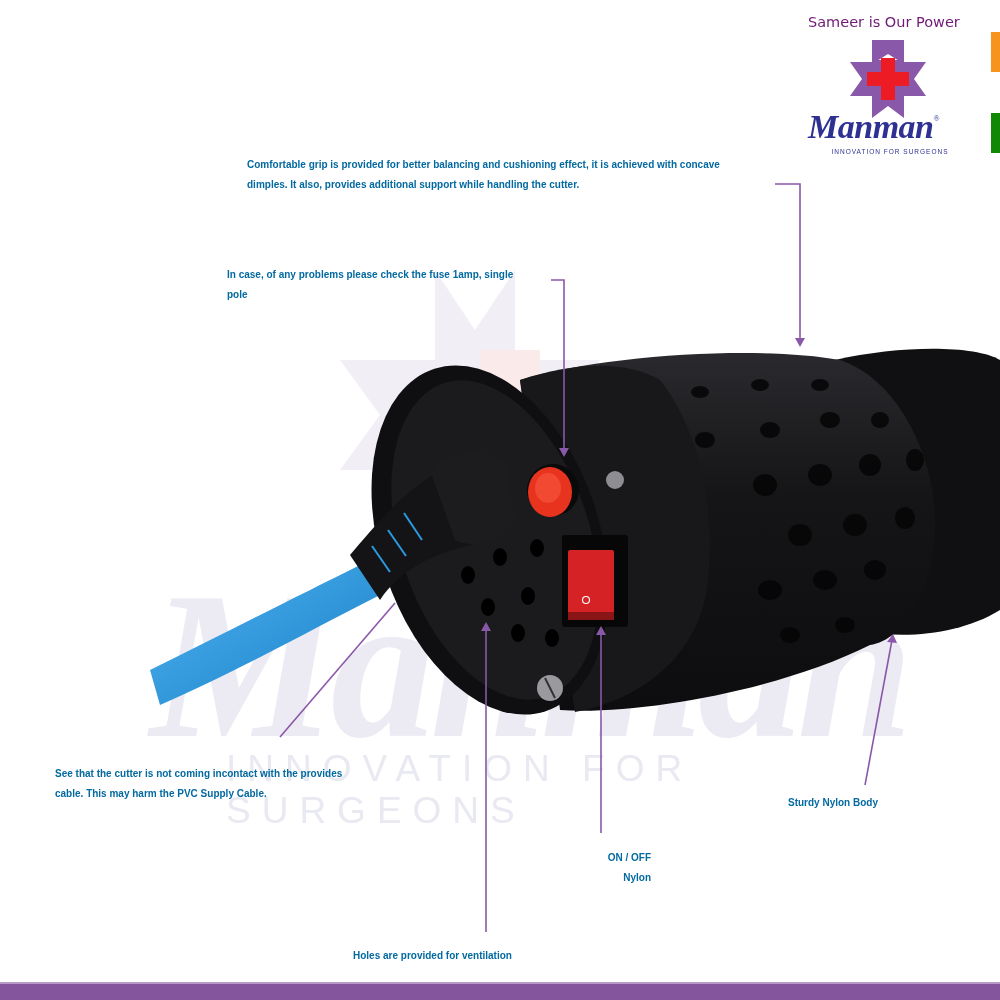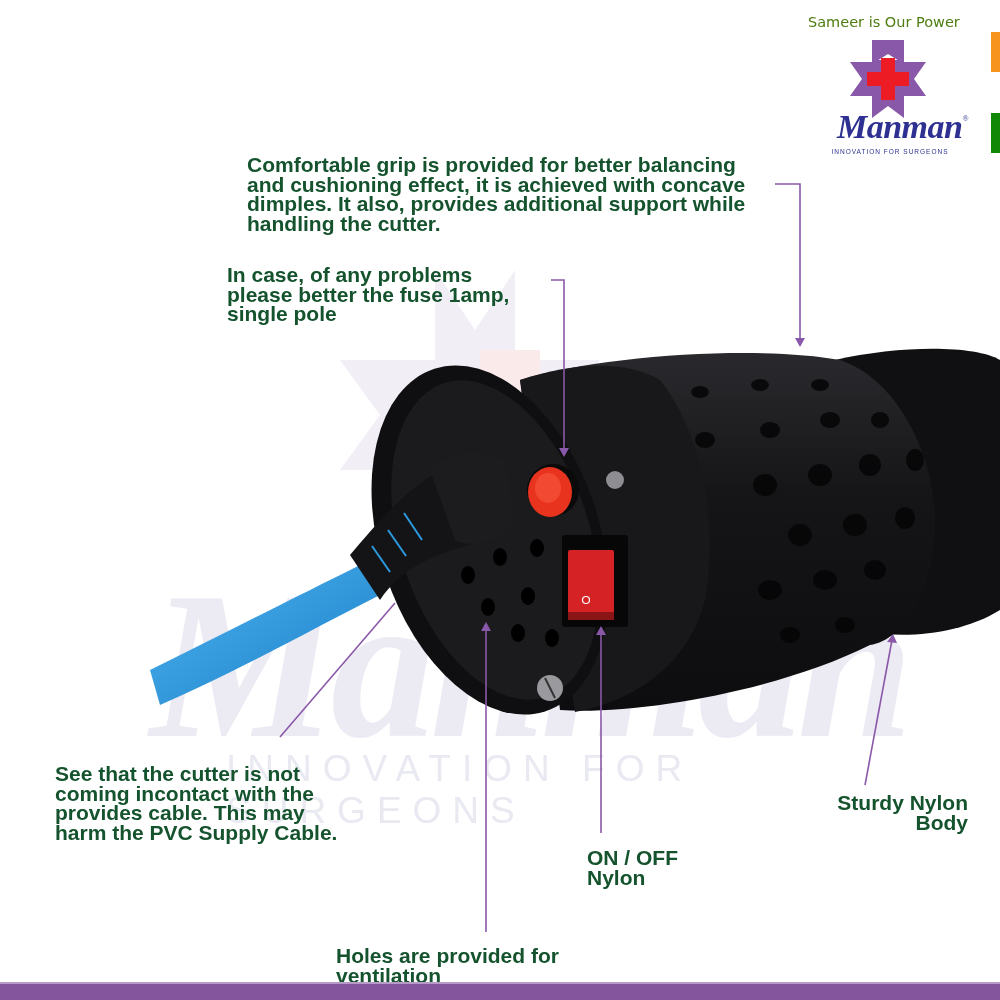--- a/index.html
+++ b/index.html
@@ -1,20 +1,20 @@
 <!DOCTYPE html>
 <html><head>
 <meta charset="utf-8">
 <style>
   html, body { margin:0; padding:0; }
   body { width:1000px; height:1000px; position:relative; overflow:hidden; background:#ffffff; font-family:"Liberation Sans", sans-serif; }
   .abs { position:absolute; }
-  .callout { position:absolute; color:#14532d; font-weight:bold; font-size:21px; line-height:19.5px; font-family:"Liberation Sans", sans-serif; }
-  .tagline { position:absolute; left:808px; top:14px; font-size:14.5px; color:#4d7c0f; font-family:"DejaVu Sans", sans-serif; }
-  .brand { position:absolute; left:808px; top:108px; width:160px; text-align:right; color:#2e3192; font-family:"Liberation Serif", serif; font-style:italic; font-weight:bold; font-size:34px; letter-spacing:-0.5px; }
+  .callout { position:absolute; color:#0369a1; font-weight:bold; font-size:10px; line-height:19.5px; font-family:"Liberation Sans", sans-serif; }
+  .tagline { position:absolute; left:808px; top:14px; font-size:14.5px; color:#701a75; font-family:"DejaVu Sans", sans-serif; }
+  .brand { position:absolute; left:808px; top:108px; width:160px; text-align:left; color:#2e3192; font-family:"Liberation Serif", serif; font-style:italic; font-weight:bold; font-size:34px; letter-spacing:-0.5px; }
   .brand sup { font-size:8px; font-style:normal; font-weight:normal; vertical-align:top; position:relative; top:6px; }
   .brand-sub { position:absolute; left:820px; top:148px; width:140px; text-align:center; font-size:6.5px; letter-spacing:1px; color:#2e3192; font-family:"Liberation Sans", sans-serif; }
   .flag-bar { position:absolute; left:991px; width:9px; height:40px; }
   .watermark-text { position:absolute; left:226px; top:748px; font-size:37px; letter-spacing:11px; color:#e9e9f2; font-family:"Liberation Sans", sans-serif; font-weight:normal; }
   .watermark-brand { position:absolute; left:150px; top:560px; font-size:210px; font-style:italic; font-weight:bold; color:#eceaf3; font-family:"Liberation Serif", serif; letter-spacing:-6px; line-height:1; }
   .footer-bar { position:absolute; left:0; top:982px; width:1000px; height:18px; background:#84549c; border-top:2px solid #b79ac7; }
 </style>
 </head>
 <body>
 
@@ -142,22 +142,22 @@
   <g fill="#8a58a8">
     <polygon points="795,338 805,338 800,347"></polygon>
     <polygon points="559,448 569,448 564,457"></polygon>
     <polygon points="481,631 491,631 486,622"></polygon>
     <polygon points="596,635 606,635 601,626"></polygon>
     <polygon points="887,642 897,643 893,634"></polygon>
   </g>
 </svg>
 
 <div class="callout" style="left:247px;top:155px;width:500px;">Comfortable grip is provided for better balancing and cushioning effect, it is achieved with concave dimples. It also, provides additional support while handling the cutter.</div>
-<div class="callout" style="left:227px;top:265px;width:300px;">In case, of any problems please better the fuse 1amp, single pole</div>
+<div class="callout" style="left:227px;top:265px;width:300px;">In case, of any problems please check the fuse 1amp, single pole</div>
 <div class="callout" style="left:55px;top:764px;width:290px;">See that the cutter is not coming incontact with the provides cable. This may harm the PVC Supply Cable.</div>
-<div class="callout" style="left:587px;top:848px;width:92px;text-align:left;">
+<div class="callout" style="left:559px;top:848px;width:92px;text-align:right;">
   <div>ON / OFF</div>
   <div>Nylon</div>
 </div>
-<div class="callout" style="left:788px;top:793px;width:180px;text-align:right;">Sturdy Nylon Body</div>
-<div class="callout" style="left:336px;top:946px;width:300px;">Holes are provided for ventilation</div>
+<div class="callout" style="left:788px;top:793px;width:180px;">Sturdy Nylon Body</div>
+<div class="callout" style="left:353px;top:946px;width:300px;">Holes are provided for ventilation</div>
 
 <div class="footer-bar"></div>
 
 </body></html>

